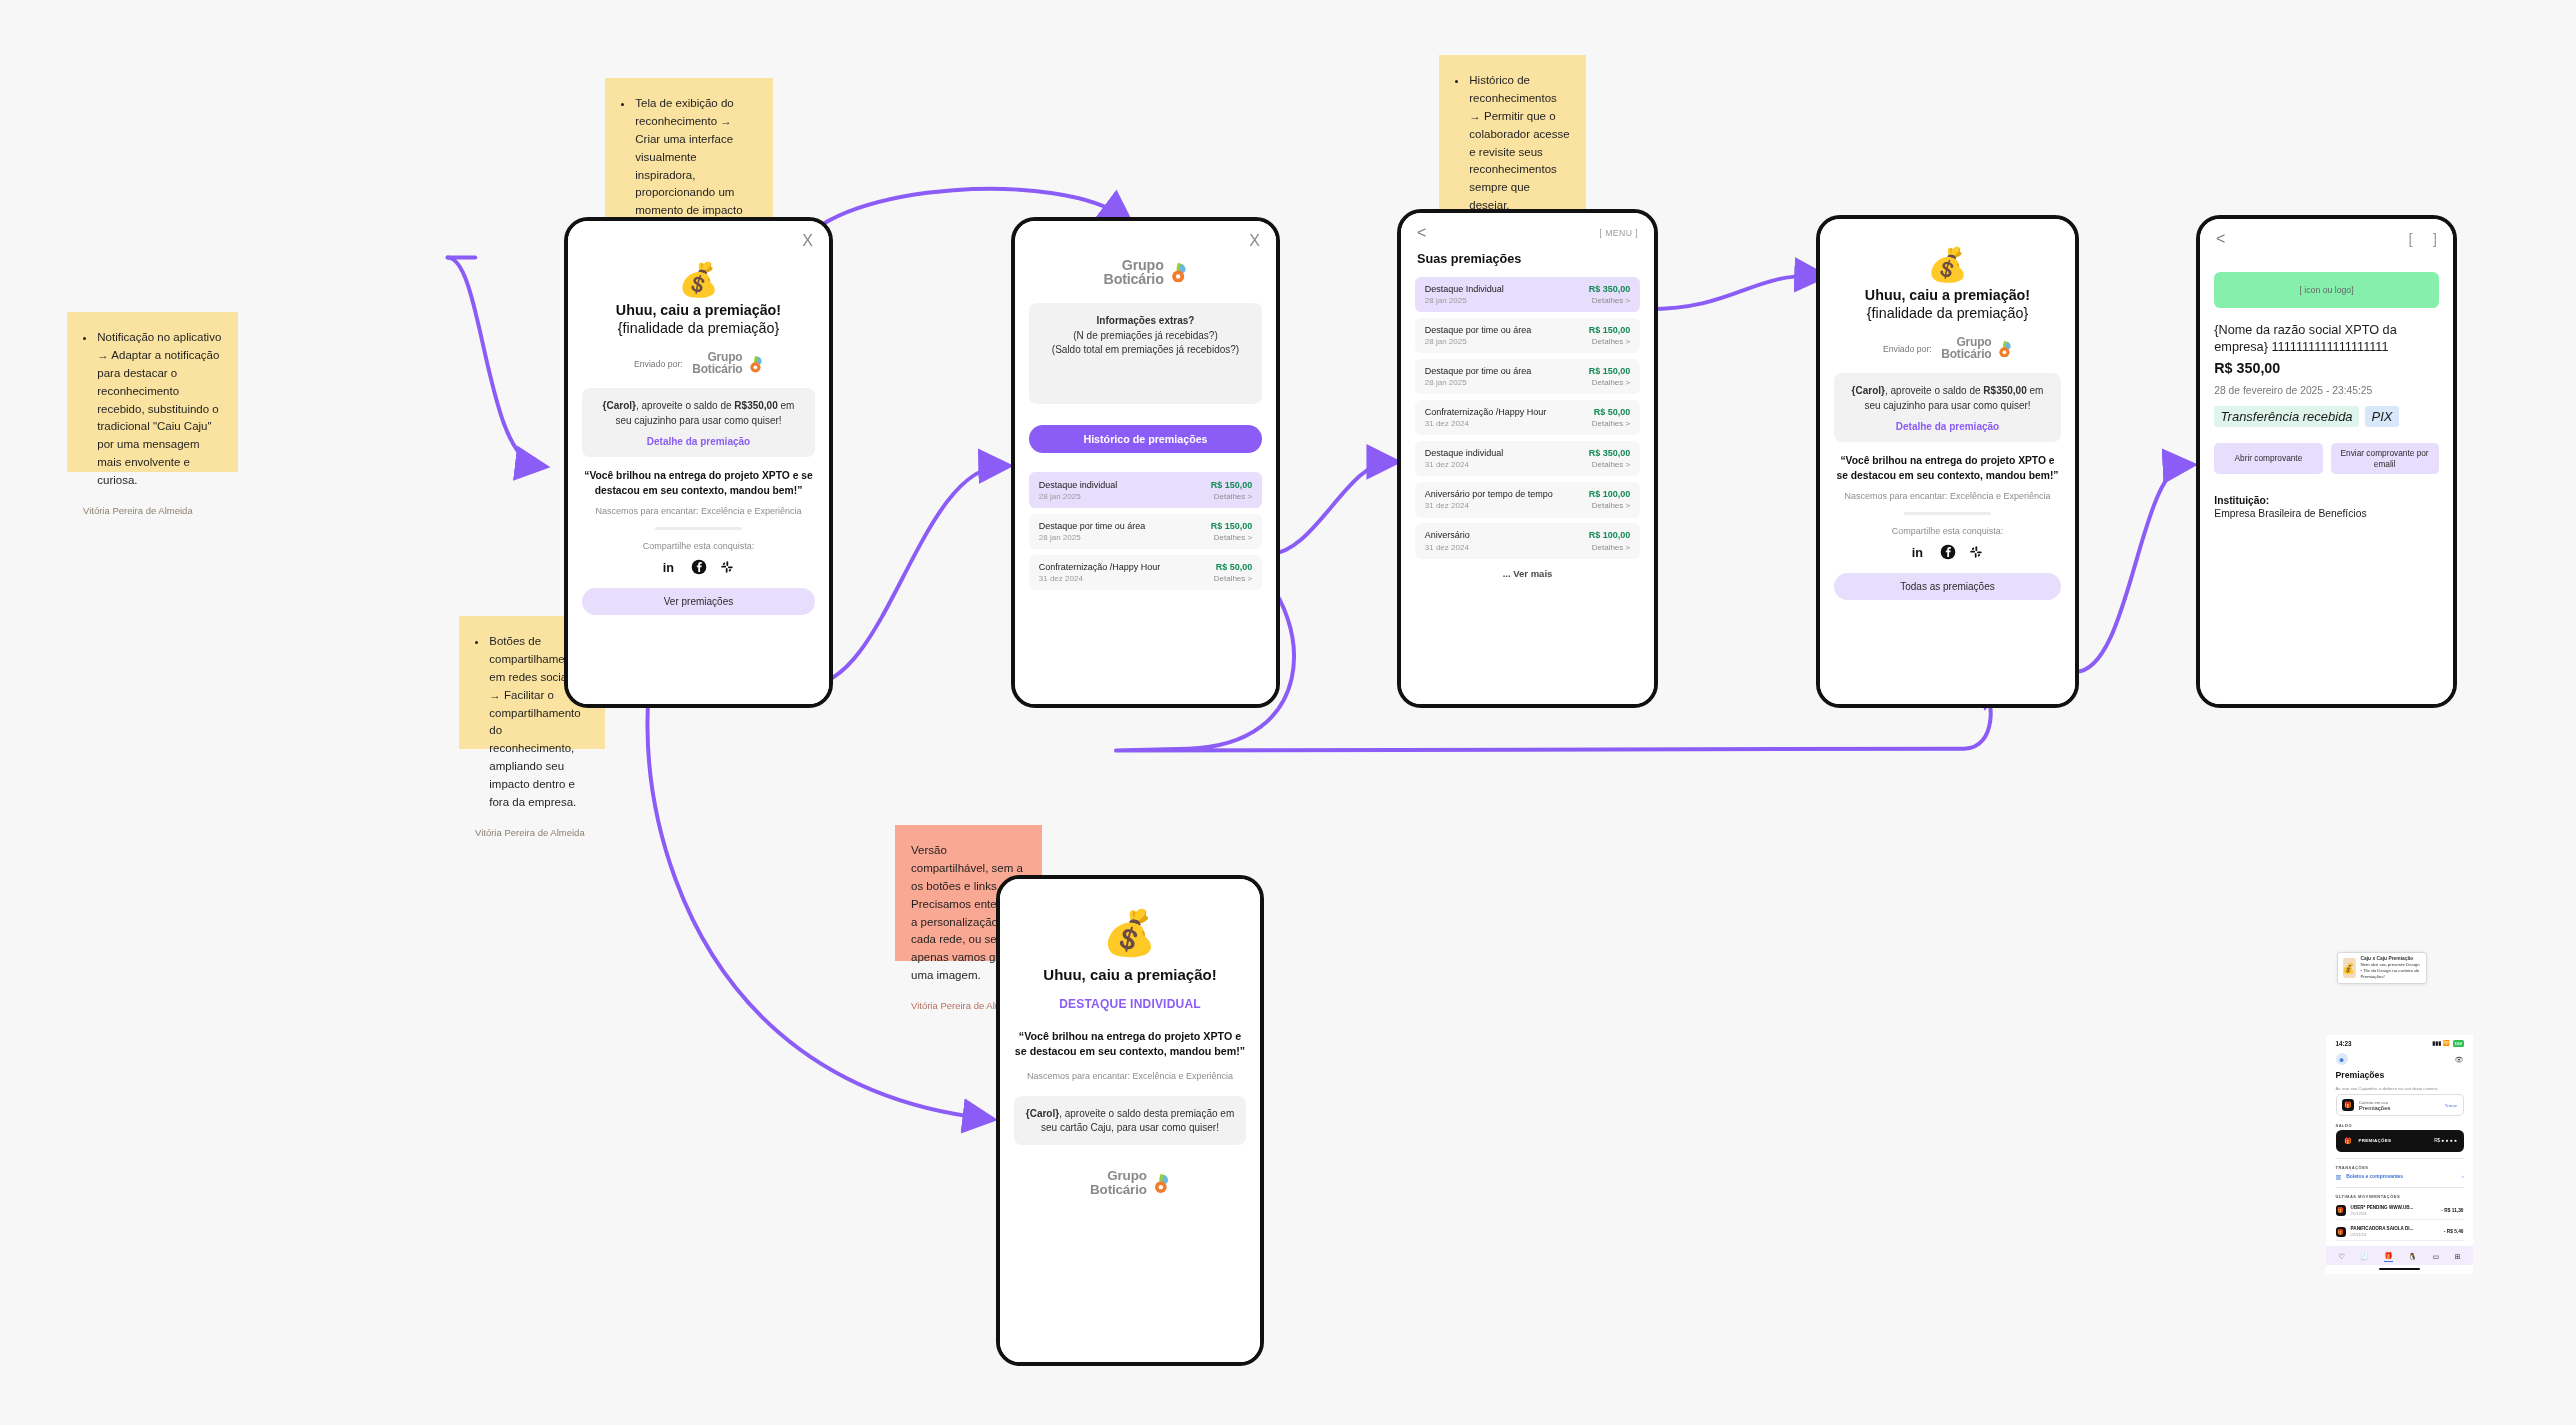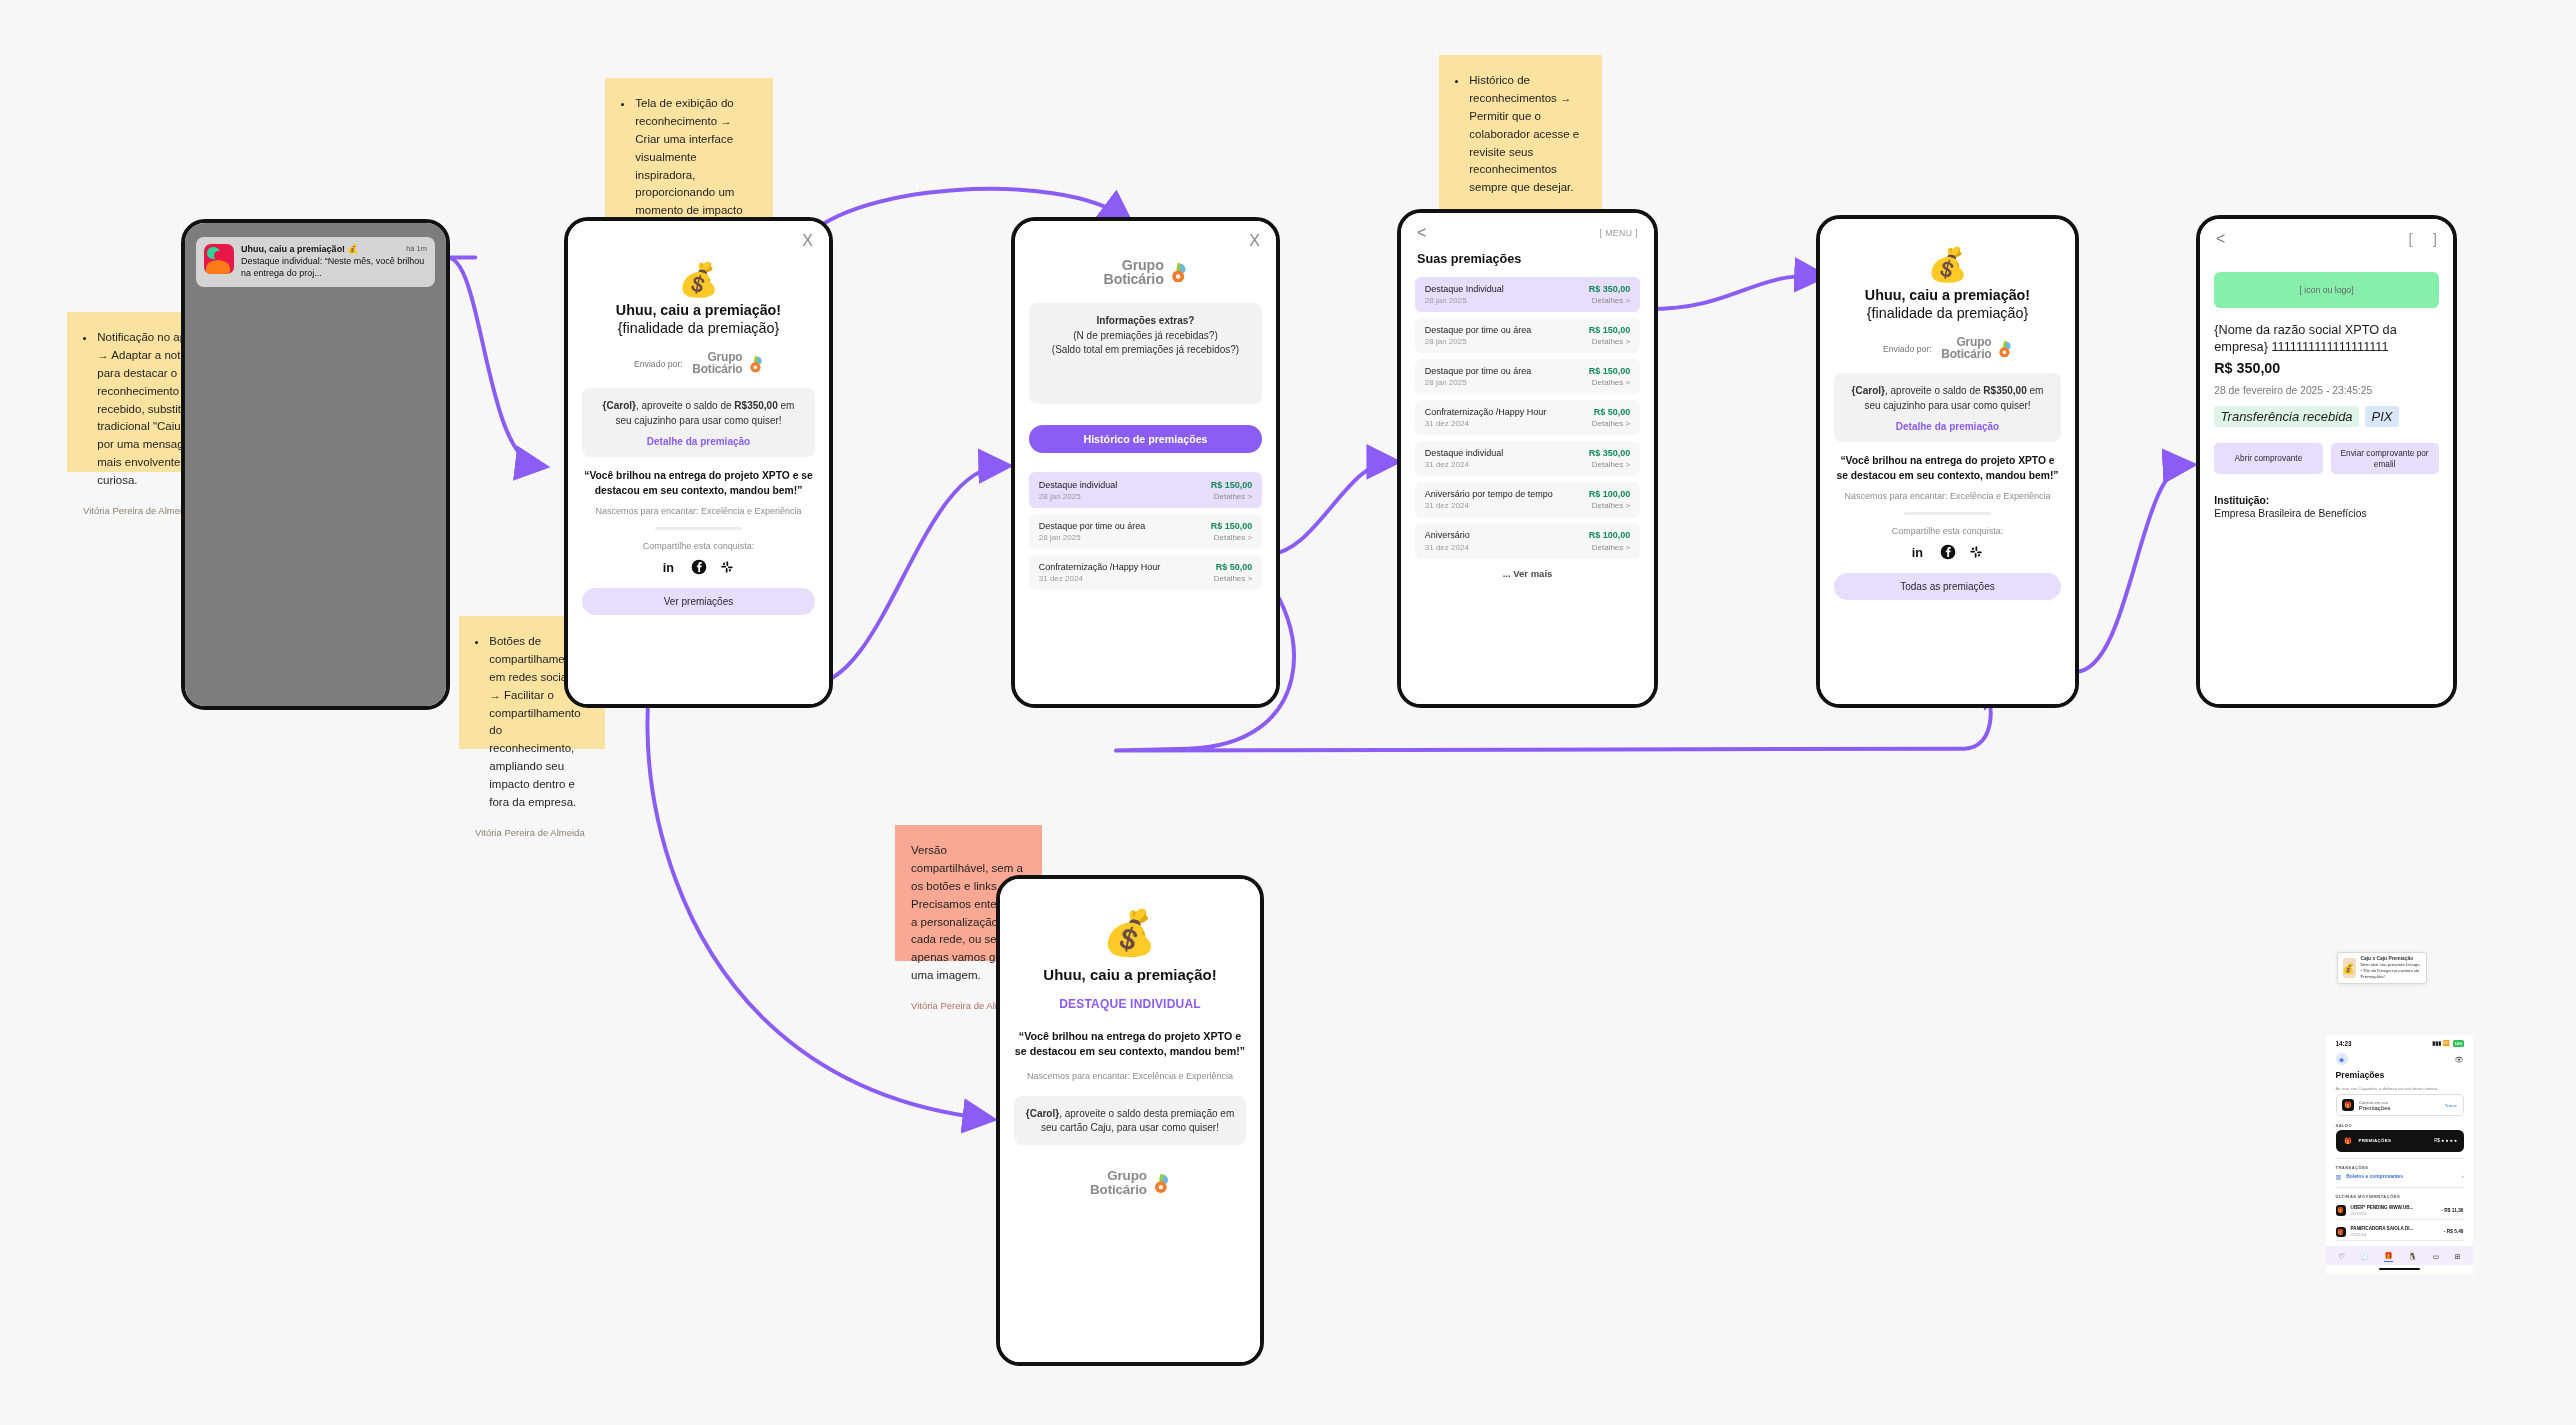--- a/index.html
+++ b/index.html
@@ -228,51 +228,33 @@
     <div class="author">Vitória Pereira de Almeida</div>
   </div>
 
   <div class="note yellow" style="left:459px; top:616px; width:146px; height:133px;">
     <ul>
         <li>Botões de compartilhamento em redes sociais → Facilitar o compartilhamento do reconhecimento, ampliando seu impacto dentro e fora da empresa.</li>
       </ul>
     <div class="author">Vitória Pereira de Almeida</div>
   </div>
 
-  <div class="note yellow" style="left:1439px; top:55px; width:163px; height:158px;">
+  <div class="note yellow" style="left:1439px; top:55px; width:147px; height:158px;">
     <ul>
         <li>Histórico de reconhecimentos → Permitir que o colaborador acesse e revisite seus reconhecimentos sempre que desejar.</li>
       </ul>
     <div class="author">Vitória Pereira de Almeida</div>
   </div>
 
 
   <div class="note pink" style="left:895px; top:825px; width:147px; height:136px;">
     <p>Versão compartilhável, sem a os botões e links. Precisamos entender a personalização para cada rede, ou se apenas vamos gerar uma imagem.</p>
     <div class="author">Vitória Pereira de Almeida</div>
   </div>
 
-  <div class="phone" style="left:181px; top:219px; width:269px; height:491px;">
-    <div class="notif-screen">
-      <div class="notif-card">
-        <div class="notif-icon">
-          <div style="position:absolute;left:3.2px;top:2.4px;width:12.7px;height:12.7px;background:#2bd49a;border-radius:50% 50% 0 50%;"></div>
-          <div style="position:absolute;left:10.3px;top:7.1px;width:8.7px;height:8.7px;background:#e8174a;border-radius:50%;"></div>
-          <div style="position:absolute;left:2.4px;bottom:-3.2px;width:24px;height:17.4px;background:#ff7a18;border-radius:50% 50% 40% 40%;"></div>
-        </div>
-        <div class="notif-body">
-          <div class="notif-head">
-            <div class="notif-title">Uhuu, caiu a premiação! 💰</div>
-            <div class="notif-time">há 1m</div>
-          </div>
-          <div class="notif-text">Destaque individual: “Neste mês, você brilhou na entrega do proj...</div>
-        </div>
-      </div>
-    </div>
-  </div>
 
   <div class="phone" style="left:564px; top:217px; width:269px; height:491px;">
     <div class="screen">
       <div class="topbar">
         <span></span>
         <span class="close-x">X</span>
       </div>
       <div class="moneybag">💰</div>
       <div class="headline">
         <div>Uhuu, caiu a premiação!</div>

